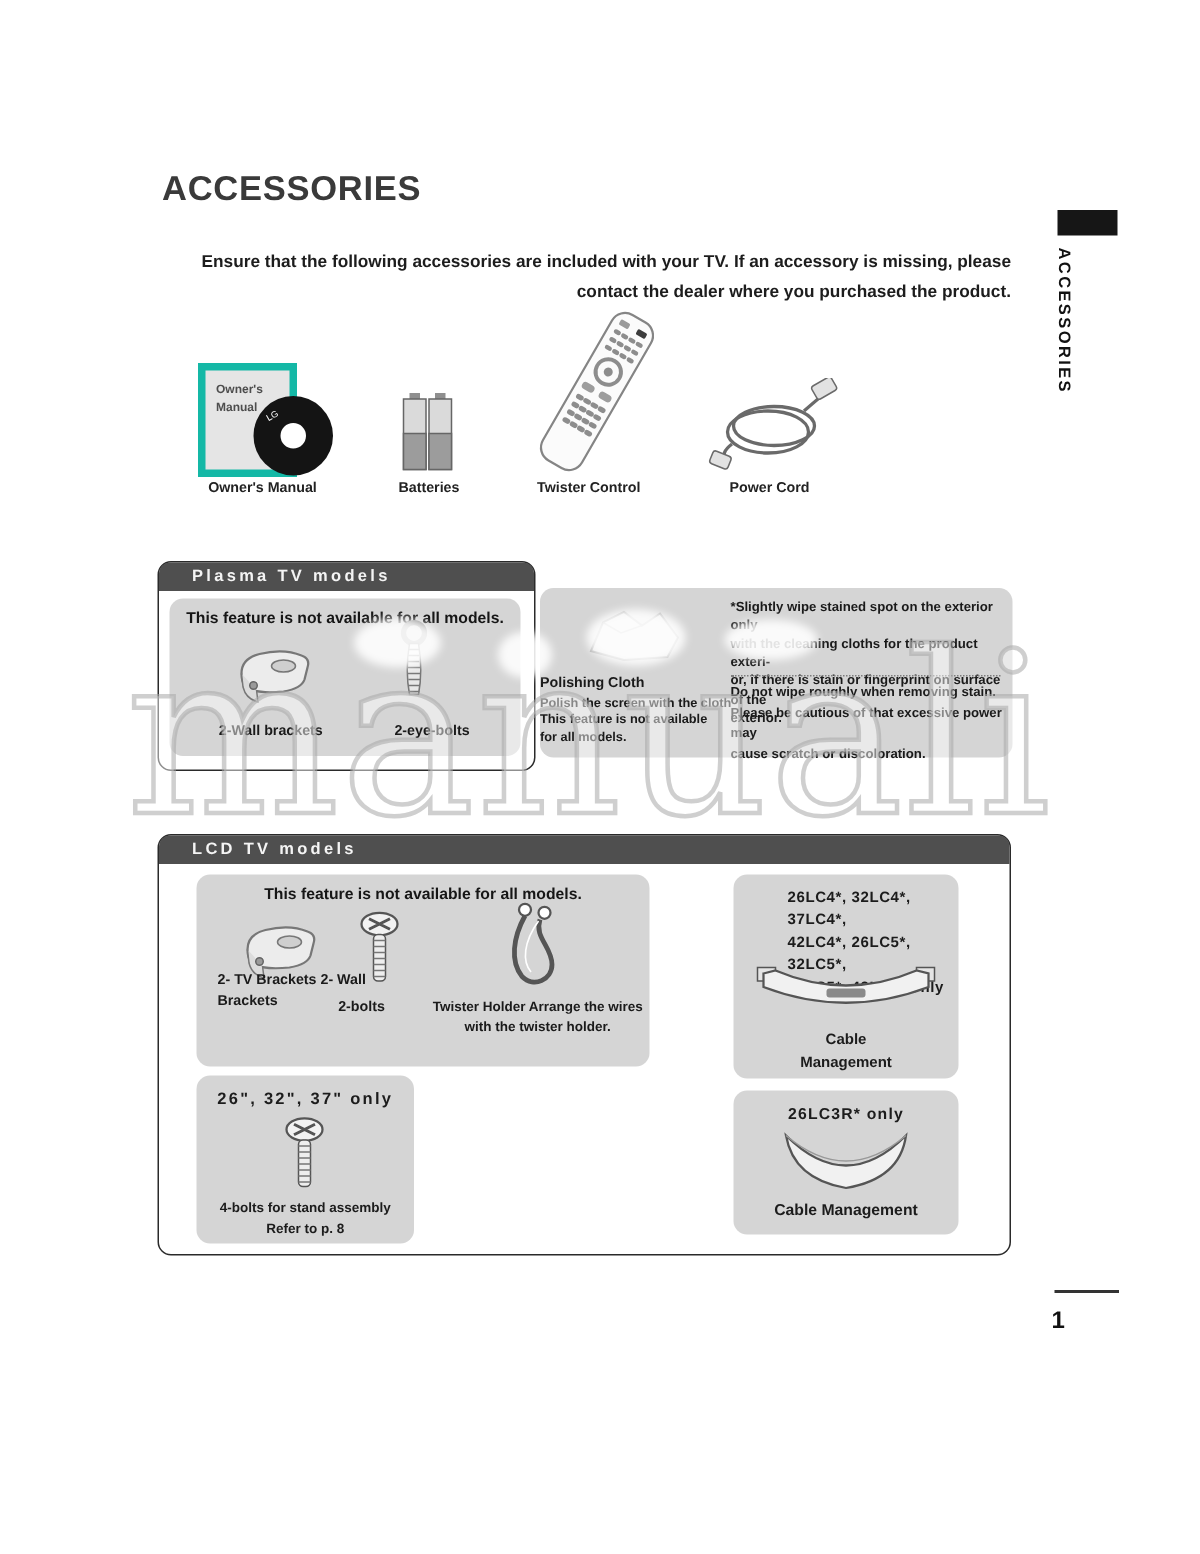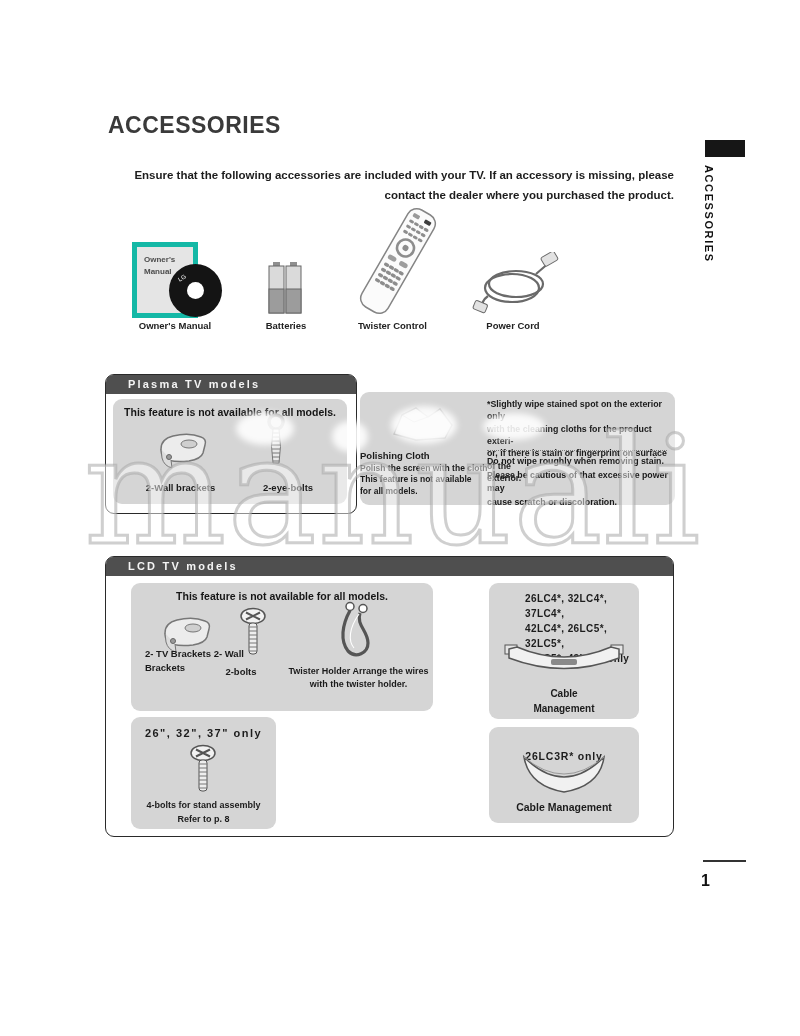--- a/index.html
+++ b/index.html
@@ -60,21 +60,21 @@
   .lcd-gbox1 { left:25px; top:26px; width:302px; height:128px; }
   .lcd-gbox-stand { left:25px; top:160px; width:145px; height:112px; }
   .lcd-gbox-cable1 { left:383px; top:26px; width:150px; height:136px; }
   .lcd-gbox-cable2 { left:383px; top:170px; width:150px; height:96px; }
 
   .stand-title { position:absolute; top:10px; width:100%; text-align:center; font-size:11px; font-weight:bold; letter-spacing:1.5px; }
   .stand-caption { position:absolute; top:82px; width:100%; text-align:center; font-size:9px; font-weight:bold; line-height:1.5; }
 
   .models-text { position:absolute; left:10px; top:8px; font-size:10px; font-weight:bold; line-height:1.5; letter-spacing:0.4px;margin-left:26px; }
   .cable1-label { position:absolute; top:104px; width:100%; text-align:center; font-size:10px; font-weight:bold; line-height:1.45; }
-  .cable2-title { position:absolute; top:10px; width:100%; text-align:center; font-size:10.5px; font-weight:bold; letter-spacing:0.8px;margin-top:13px; }
+  .cable2-title { position:absolute; top:10px; width:100%; text-align:center; font-size:10.5px; font-weight:bold; letter-spacing:0.8px; }
   .cable2-label { position:absolute; top:74px; width:100%; text-align:center; font-size:10.5px; font-weight:bold; }
 
   
   .footer-rule { position:absolute; left:703px; top:860px; width:43px; height:2px; background:#333; }
   .page-number { position:absolute; left:701px; top:872px; font-size:16px; font-weight:bold; color:#111; }
 
   
   .watermark {
     position:absolute; left:84px; top:416px; z-index:30; pointer-events:none;
     font-family:"DejaVu Serif", serif; font-size:150px; line-height:1; letter-spacing:1px;

